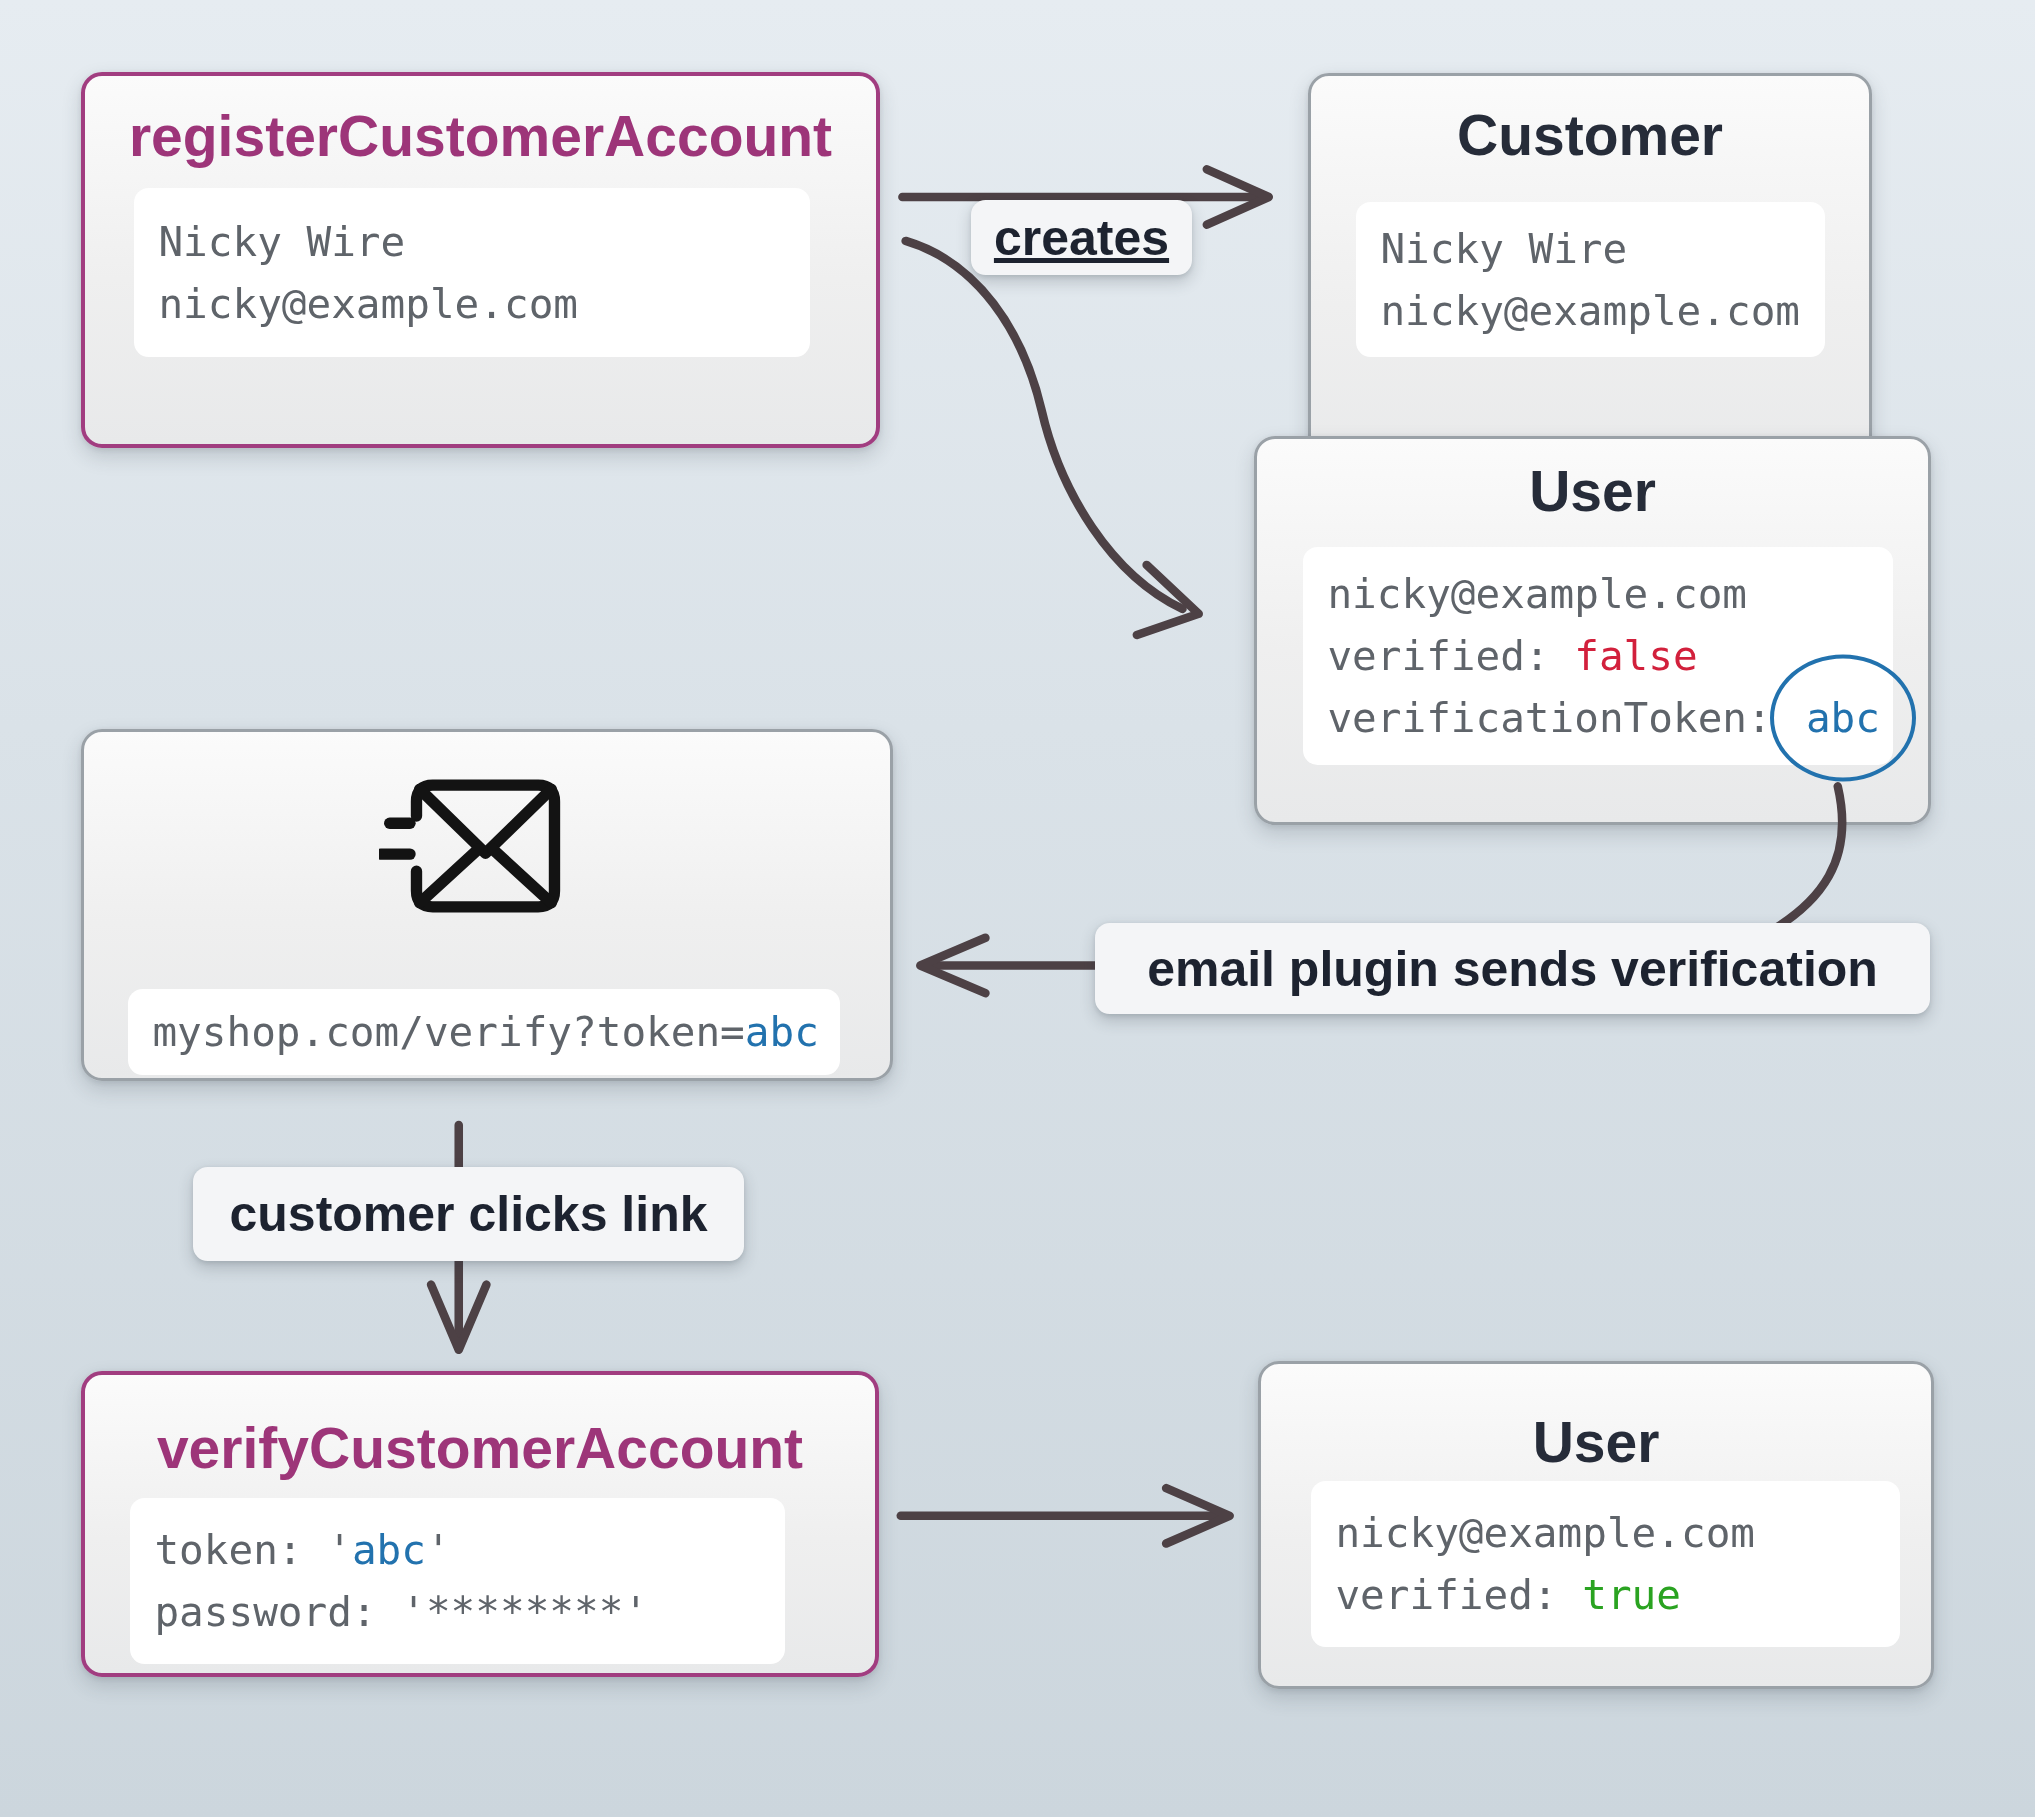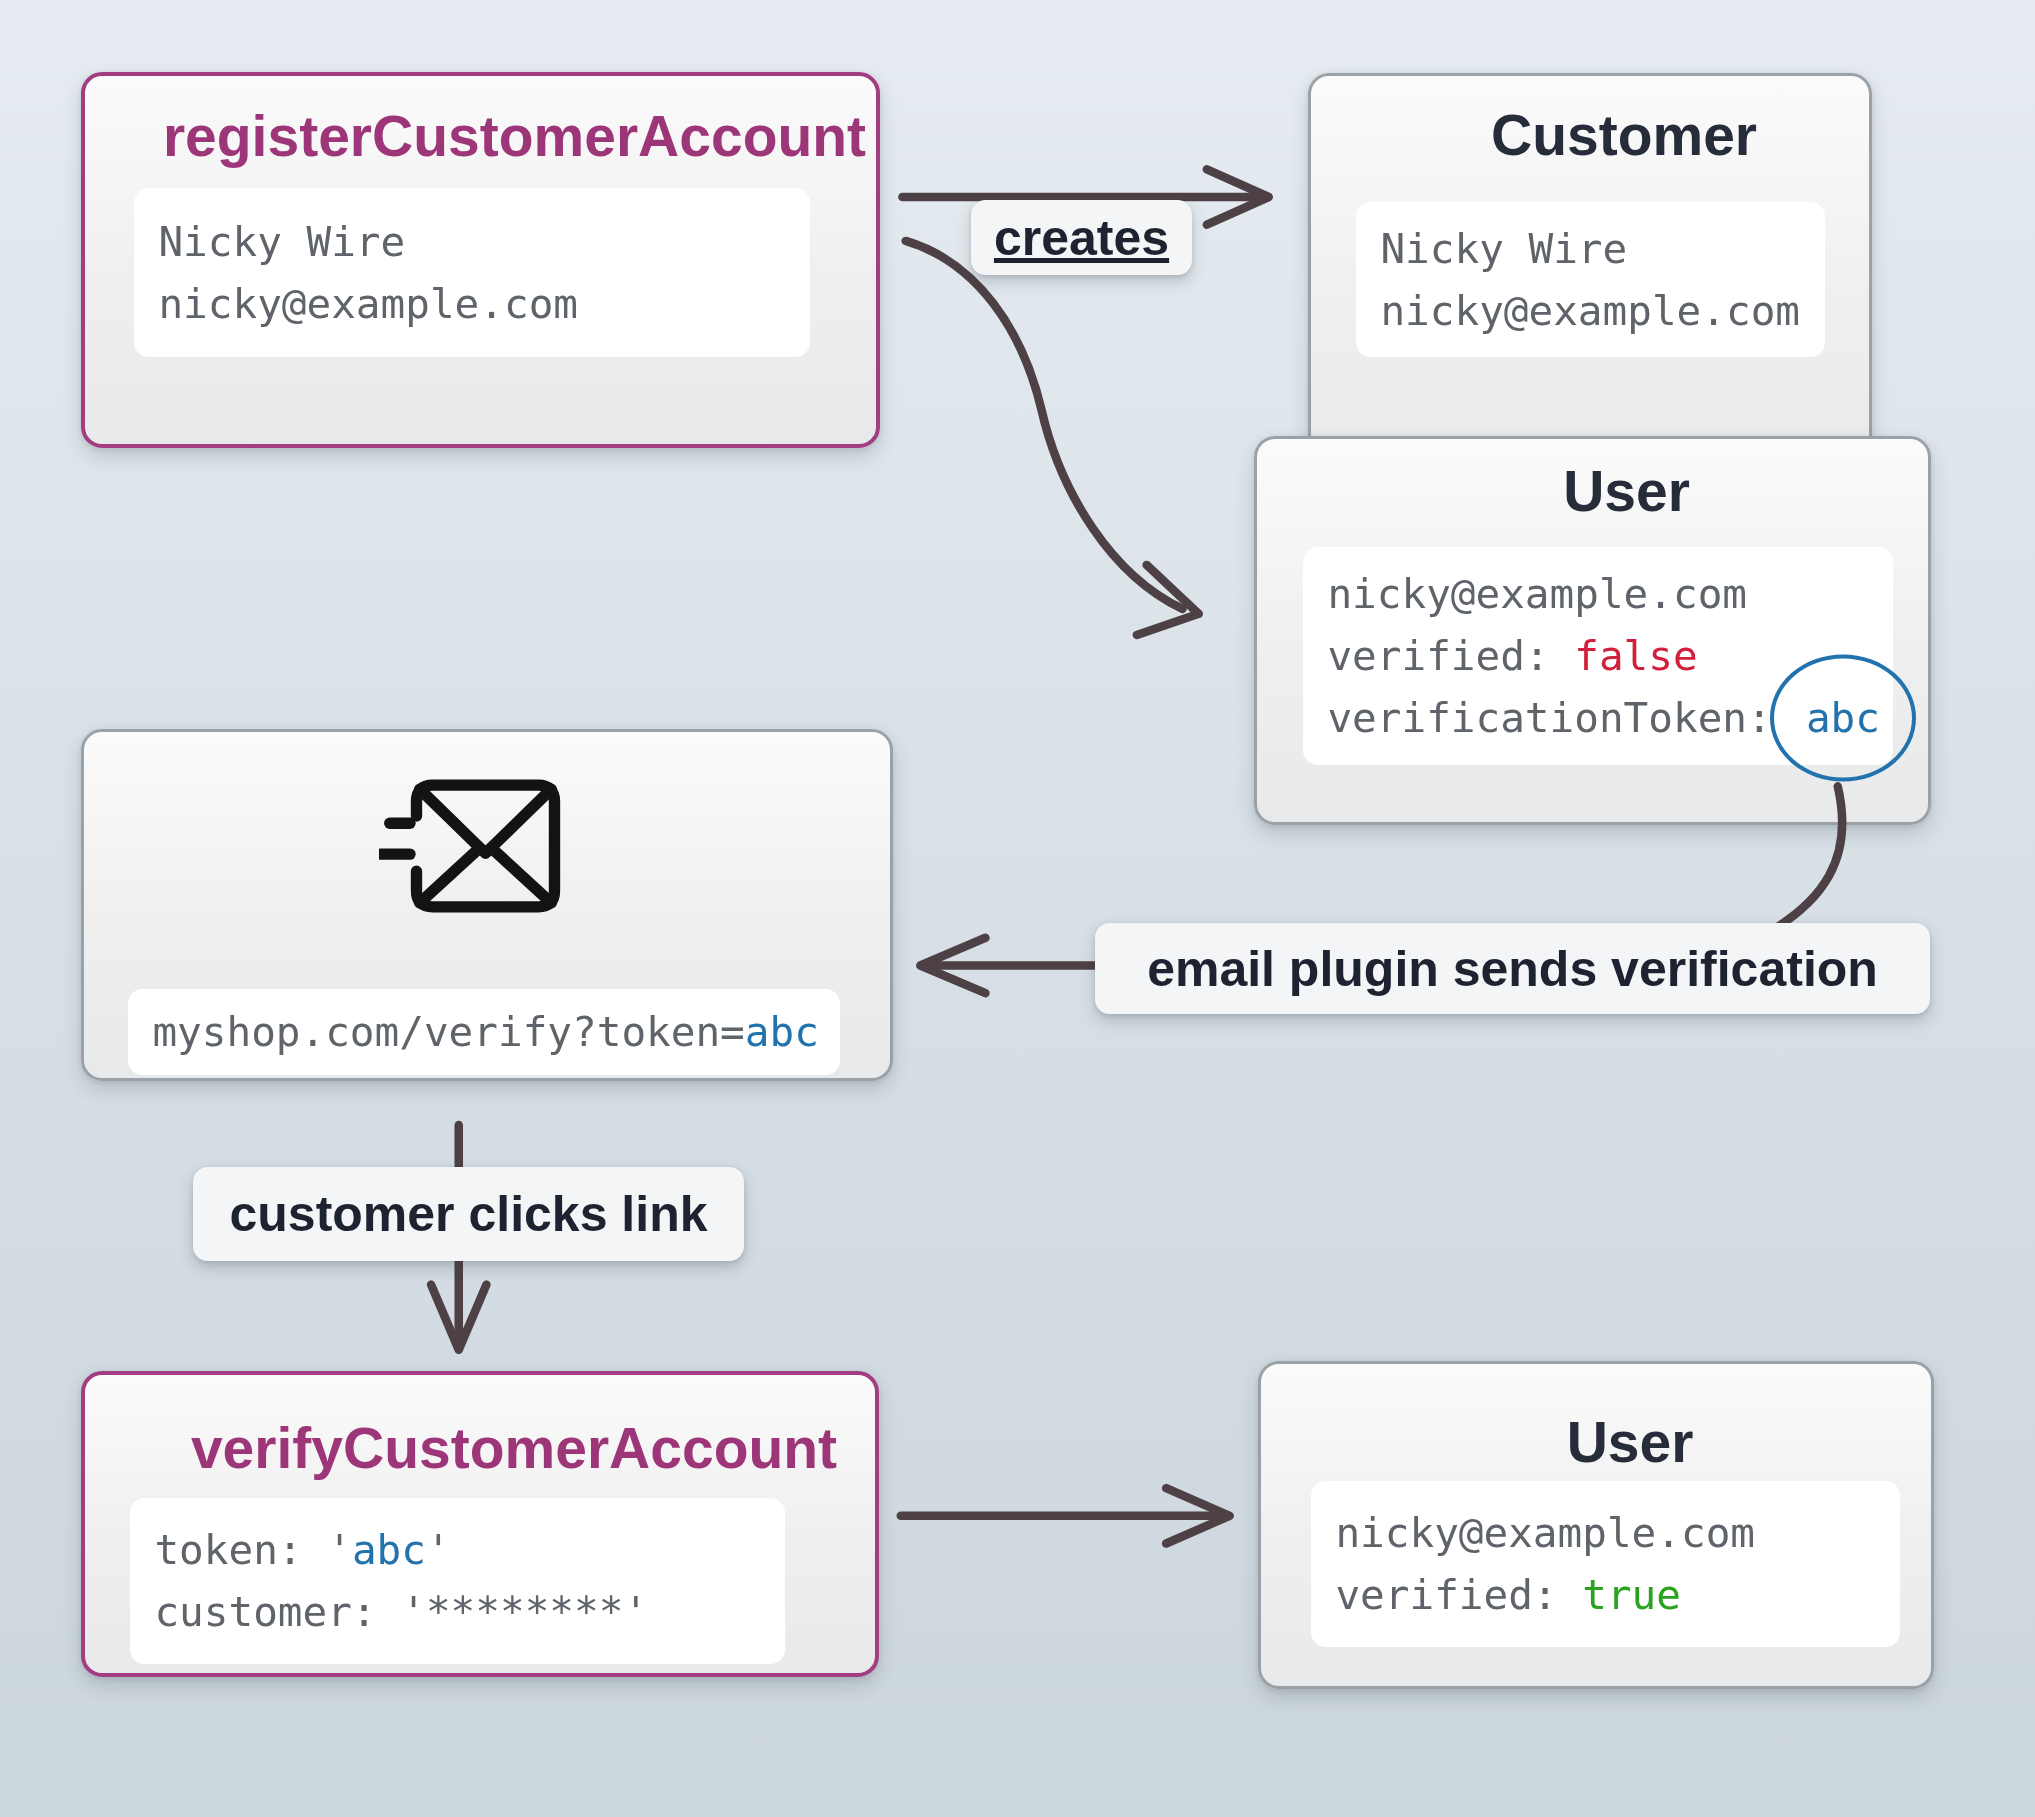--- a/index.html
+++ b/index.html
@@ -9,21 +9,21 @@
     font-family:"Liberation Sans",sans-serif;
   }
   
   .node{position:absolute;border-radius:21px;box-sizing:border-box;
     background:linear-gradient(180deg,#fbfbfb 0%,#efefef 55%,#e8e9ea 100%);
     box-shadow:0 8.1px 19.5px rgba(45,55,65,.18),0 1.6px 4.9px rgba(45,55,65,.10);}
   .node-purple{border:4.1px solid var(--purple-border);}
   .node-gray{border:3.3px solid var(--box-border-gray);}
   .node-title{position:absolute;left:0;width:100%;text-align:center;
     font-size:57px;font-weight:bold;line-height:62px;color:var(--title-dark);
-    letter-spacing:0px;margin-left:34px;}
+    letter-spacing:0px;}
   .node-purple .node-title{color:var(--accent-purple);}
   .inner{position:absolute;background:#ffffff;border-radius:14.7px;
     display:flex;flex-direction:column;justify-content:center;
     padding-left:24.4px;padding-right:8.1px;box-sizing:border-box;}
   .line{font-family:"DejaVu Sans Mono","Liberation Mono",monospace;
     font-size:41px;line-height:62px;color:var(--mono-gray);white-space:pre;}
   .seg-red{color:var(--false-red);}
   .seg-green{color:var(--true-green);}
   .seg-blue{color:var(--token-blue);}
   .circled{position:relative;display:inline-block;color:var(--token-blue);
@@ -107,21 +107,21 @@
     </svg>
     <div class="inner">
       <div class="line"><span>myshop.com/verify?token=</span><span class="seg-blue">abc</span></div>
     </div>
   </div>
 
   <div class="node node-purple" id="node-verify">
     <div class="node-title">verifyCustomerAccount</div>
     <div class="inner">
       <div class="line"><span>token: '</span><span class="seg-blue">abc</span><span>'</span></div>
-      <div class="line"><span>customer: '********'</span></div>
+      <div class="line"><span>password: '********'</span></div>
     </div>
   </div>
 
   <div class="node node-gray" id="node-user-verified">
     <div class="node-title">User</div>
     <div class="inner">
       <div class="line"><span>nicky@example.com</span></div>
       <div class="line"><span>verified: </span><span class="seg-green">true</span></div>
     </div>
   </div>

